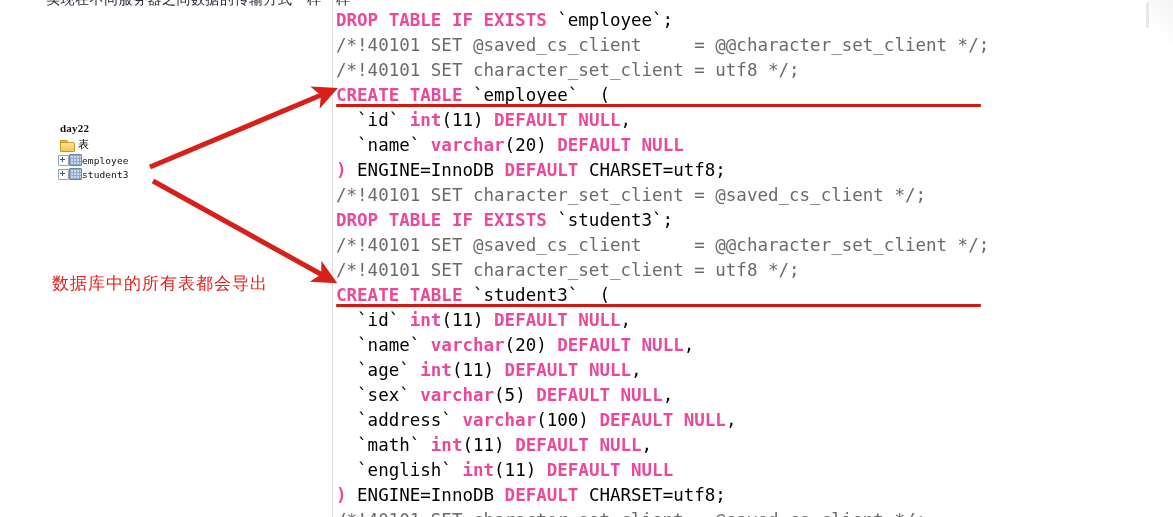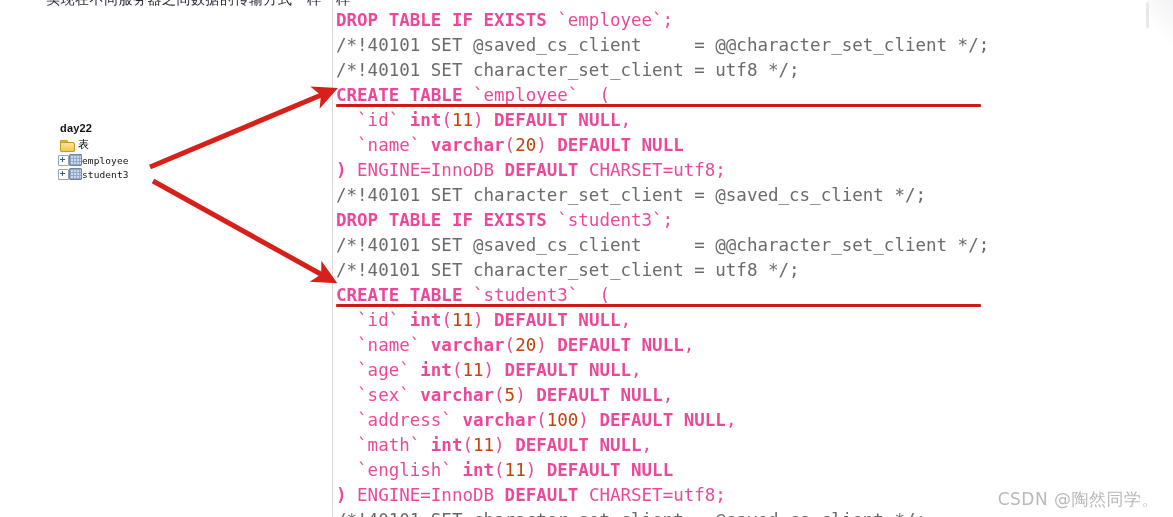--- a/index.html
+++ b/index.html
@@ -16,21 +16,21 @@
   .top-clip{
     position:absolute;left:46px;top:-9px;
     font-family:"DejaVu Sans",sans-serif;
     font-size:14px;color:#2a2a3a;white-space:nowrap;
     letter-spacing:.5px;
   }
 
   
   .tree{position:absolute;left:58px;top:122px;}
   .tree-root{
-    font-family:Liberation Sans, sans-serif;
+    font-family:Liberation Serif, serif;
     font-weight:bold;font-size:11px;color:#101010;
     letter-spacing:.2px;margin-bottom:3px;padding-left:2px;
   }
   .tree-folder{display:flex;align-items:center;gap:4px;margin-bottom:2px;padding-left:2px;}
   .folder-ico{
     width:14px;height:12px;position:relative;display:inline-block;flex:0 0 auto;
   }
   .folder-ico:before{
     content:"";position:absolute;left:0;top:1px;width:6px;height:3px;
     background:#e8b93c;border:1px solid #c79a23;border-bottom:none;
@@ -78,22 +78,22 @@
 
   
   .code{
     position:absolute;left:336px;top:8px;
     font-family:"DejaVu Sans Mono","Liberation Mono",monospace;
     font-size:17.5px;line-height:25px;white-space:pre;
     color:#5b5b5b;letter-spacing:0px;
   }
   .code .ln{height:25px;}
   .kw{color:#ec4899;font-weight:bold;}
-  .num{color:#c2410c;}
-  .id{color:#ec4899;}
+  .num{color:#000000;}
+  .id{color:#000000;}
   .cm{color:#6a6a6a;text-align:center;}
   .hl{position:relative;}
 
   
   .ul-red{
     position:absolute;height:3px;background:#d11a12;border-radius:1px;
   }
 
   
   .arrow-svg{position:absolute;left:0;top:0;width:1173px;height:517px;pointer-events:none;}
@@ -137,33 +137,33 @@
       <span class="tree-label">employee</span>
     </div>
 
     <div class="tree-item">
       <span class="plus-box"></span>
       <span class="table-ico"></span>
       <span class="tree-label">student3</span>
     </div>
   </div>
 
+  <div class="annot">数据库中的所有表都会导出</div>
 
   <div class="divider"></div>
 
   <div class="code" id="code-pane"><div class="ln"><span class="kw">DROP TABLE IF EXISTS </span><span class="id">`employee`;</span></div><div class="ln"><span class="cm">/*!40101 SET @saved_cs_client     = @@character_set_client */;</span></div><div class="ln"><span class="cm">/*!40101 SET character_set_client = utf8 */;</span></div><div class="ln hl" style="position: relative;"><span class="kw">CREATE TABLE </span><span class="id">`employee`  (</span><div class="ul-red" style="left: 0px; width: 645.234px; top: 21px;"></div></div><div class="ln"><span class="id">  `id` </span><span class="kw">int</span><span class="id">(</span><span class="num">11</span><span class="id">) </span><span class="kw">DEFAULT NULL</span><span class="id">,</span></div><div class="ln"><span class="id">  `name` </span><span class="kw">varchar</span><span class="id">(</span><span class="num">20</span><span class="id">) </span><span class="kw">DEFAULT NULL</span></div><div class="ln"><span class="kw">)</span><span class="id"> ENGINE=InnoDB </span><span class="kw">DEFAULT</span><span class="id"> CHARSET=utf8;</span></div><div class="ln"><span class="cm">/*!40101 SET character_set_client = @saved_cs_client */;</span></div><div class="ln"><span class="kw">DROP TABLE IF EXISTS </span><span class="id">`student3`;</span></div><div class="ln"><span class="cm">/*!40101 SET @saved_cs_client     = @@character_set_client */;</span></div><div class="ln"><span class="cm">/*!40101 SET character_set_client = utf8 */;</span></div><div class="ln hl" style="position: relative;"><span class="kw">CREATE TABLE </span><span class="id">`student3`  (</span><div class="ul-red" style="left: 0px; width: 645.234px; top: 21px;"></div></div><div class="ln"><span class="id">  `id` </span><span class="kw">int</span><span class="id">(</span><span class="num">11</span><span class="id">) </span><span class="kw">DEFAULT NULL</span><span class="id">,</span></div><div class="ln"><span class="id">  `name` </span><span class="kw">varchar</span><span class="id">(</span><span class="num">20</span><span class="id">) </span><span class="kw">DEFAULT NULL</span><span class="id">,</span></div><div class="ln"><span class="id">  `age` </span><span class="kw">int</span><span class="id">(</span><span class="num">11</span><span class="id">) </span><span class="kw">DEFAULT NULL</span><span class="id">,</span></div><div class="ln"><span class="id">  `sex` </span><span class="kw">varchar</span><span class="id">(</span><span class="num">5</span><span class="id">) </span><span class="kw">DEFAULT NULL</span><span class="id">,</span></div><div class="ln"><span class="id">  `address` </span><span class="kw">varchar</span><span class="id">(</span><span class="num">100</span><span class="id">) </span><span class="kw">DEFAULT NULL</span><span class="id">,</span></div><div class="ln"><span class="id">  `math` </span><span class="kw">int</span><span class="id">(</span><span class="num">11</span><span class="id">) </span><span class="kw">DEFAULT NULL</span><span class="id">,</span></div><div class="ln"><span class="id">  `english` </span><span class="kw">int</span><span class="id">(</span><span class="num">11</span><span class="id">) </span><span class="kw">DEFAULT NULL</span></div><div class="ln"><span class="kw">)</span><span class="id"> ENGINE=InnoDB </span><span class="kw">DEFAULT</span><span class="id"> CHARSET=utf8;</span></div><div class="ln"><span class="cm">/*!40101 SET character set client = @saved cs client */;</span></div></div>
 
   <svg class="arrow-svg" viewBox="0 0 1173 517">
     <defs>
       <marker id="ah" markerWidth="5.2" markerHeight="5.2" refX="2.4" refY="2.6" orient="auto" markerUnits="strokeWidth">
         <path d="M0,0.2 L5,2.6 L0,5 L1.3,2.6 z" fill="#d8201a"></path>
       </marker>
     </defs>
     <line x1="150" y1="167" x2="326" y2="93" stroke="#d8201a" stroke-width="5" marker-end="url(#ah)"></line>
     <line x1="153" y1="181" x2="326" y2="277" stroke="#d8201a" stroke-width="5" marker-end="url(#ah)"></line>
   </svg>
 
   <div class="corner-fade"></div>
   <div class="caret-mark"></div>
 
-  <div class="watermark">CSDN @陶然同学。</div>
 
 </div>
 
 </body></html>

